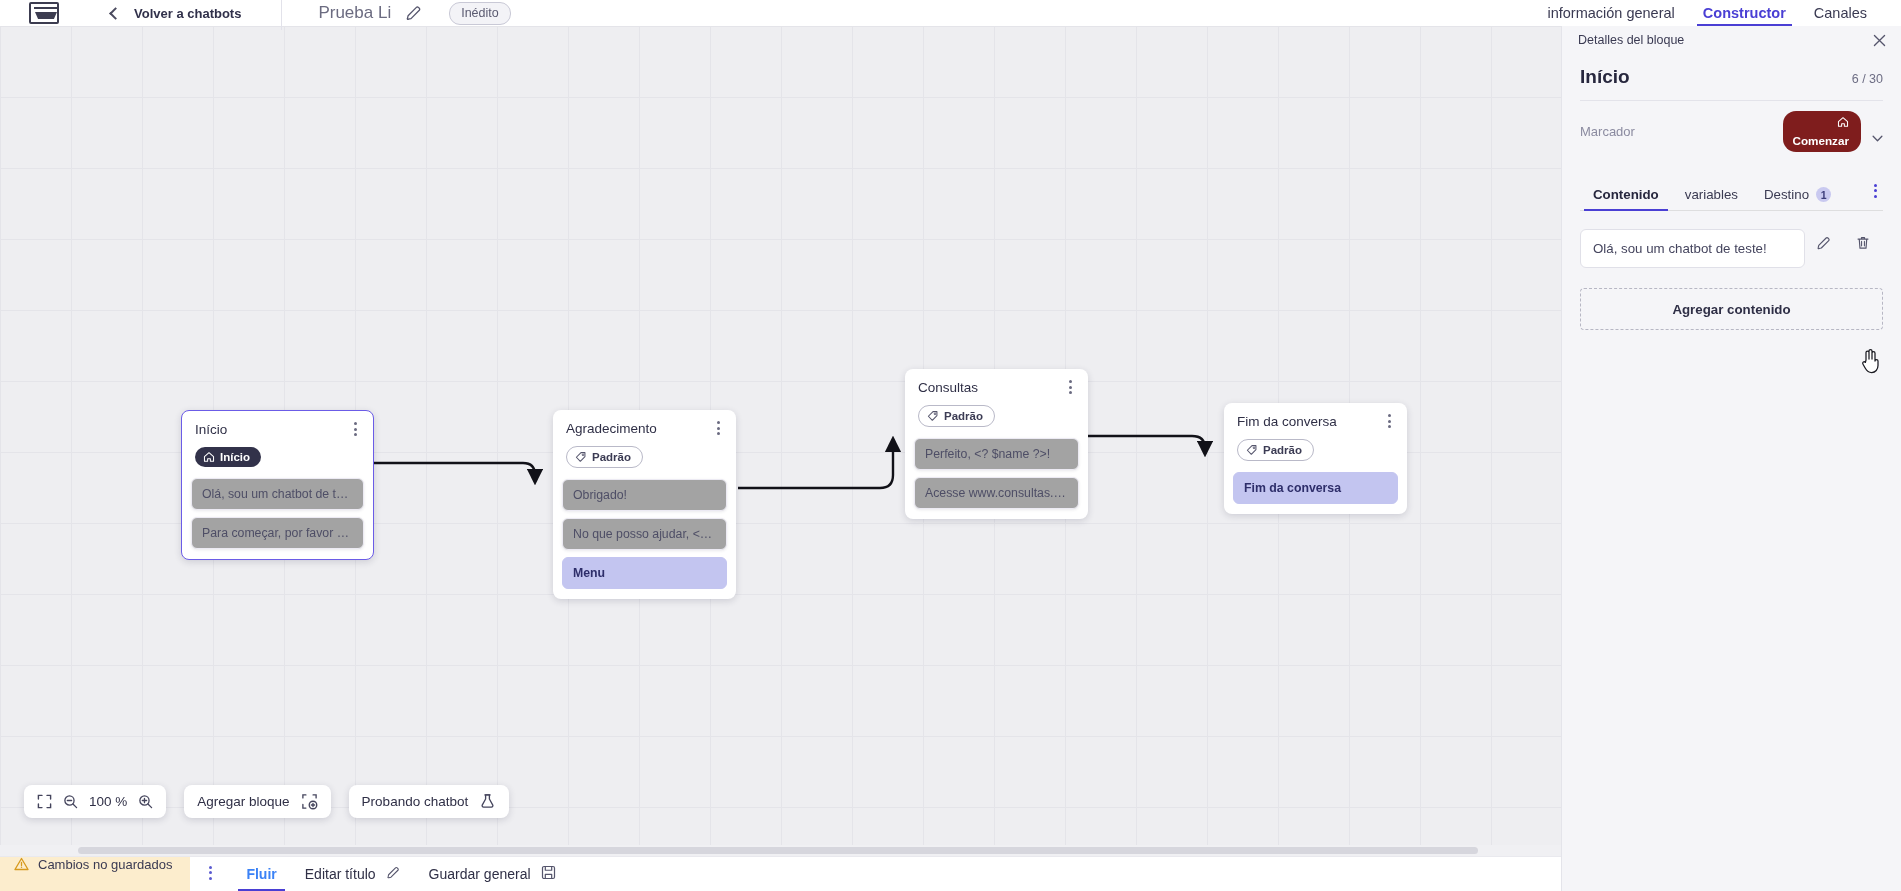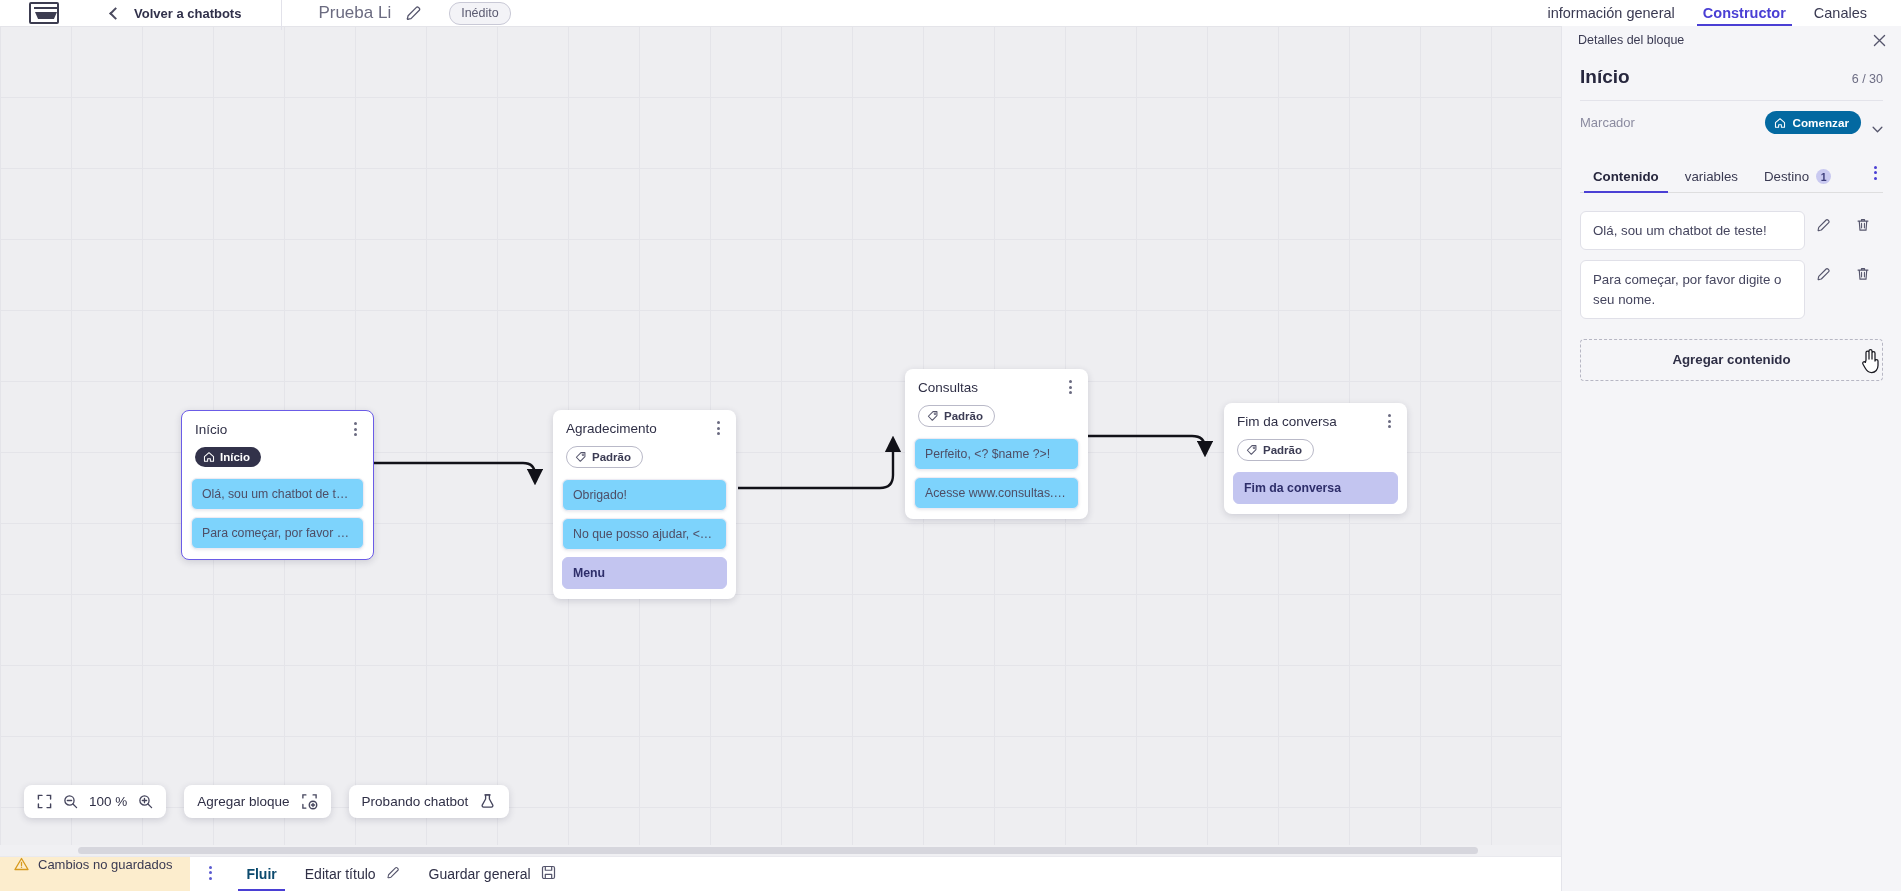--- a/index.html
+++ b/index.html
@@ -105,21 +105,21 @@
     display: inline-flex; align-items: flex-end; gap: 5px;
     font-size: 11.5px; font-weight: 700; border-radius: 12px;
     padding: 4px 11px 4px 8px; white-space: nowrap;
   }
   .tag.start { background: #32324a; color: #ffffff; }
   .tag.default { background: #ffffff; color: #3c3c54; border: 1px solid #b9b9c8; }
   .tag svg { display:block; }
 
   .node-body { padding: 0 9px 10px; display:flex; flex-direction:column; gap: 7px; }
   .msg {
-    background: #7dd3fc; border: 1px solid #eceaf3; border-radius: 6px;
+    background: #a3a3a3; border: 1px solid #eceaf3; border-radius: 6px;
     padding: 8px 10px; font-size: 12.3px; color: #4e4e66;
     white-space: nowrap; overflow: hidden; text-overflow: ellipsis;
     box-shadow: 0 1px 3px rgba(40,40,70,.10);
   }
   .msg.accent {
     background: #c3c5f0; border-color: #c3c5f0; color: #2e2e6a; font-weight: 700;
     box-shadow: none;
   }
 
   
@@ -152,21 +152,21 @@
     background: #fcedcd; height: 35px; display:flex; align-items:flex-start; gap: 9px;
     padding: 0 18px 0 14px; font-size: 13px; color: #3a3a52; white-space:nowrap;
   }
   .warn-tri { width: 15px; height: 14px; flex:none; }
   .bb-kebab { width: 16px; margin-left: 12px; cursor:pointer; }
   .bb-kebab i { display:block; width:3px; height:3px; border-radius:50%; background:#5a5ad0; margin:0 auto 2.5px; }
   .bb-item {
     font-size: 14px; color: #2f2f46; margin-left: 28px; display:flex; align-items:center; gap:10px;
     height: 35px; cursor:pointer; white-space:nowrap;
   }
-  .bb-item.active { color: #0c4a6e; font-weight: 700; position: relative; }
+  .bb-item.active { color: #3b82f6; font-weight: 700; position: relative; }
   .bb-item.active::after {
     content:""; position:absolute; left:-8px; right:-8px; bottom:0; height:2.5px; background:#4a3fd4;
   }
 
   
   .panel {
     position: absolute; right: 0; top: 26px; width: 340px; height: 865px;
     background: #f5f5f8; border-left: 1px solid #e4e4ea;
     display: flex; flex-direction: column;
   }
@@ -184,23 +184,23 @@
   }
   .panel-title { font-size: 19px; font-weight: 700; color: #27273e; }
   .panel-count { font-size: 12.5px; color: #6d6d84; }
   .marcador-row {
     display:flex; align-items:center; justify-content: space-between;
     padding: 10px 0 12px;
   }
   .marcador-label { font-size: 13px; color: #8b8ba0; }
   .marcador-right { display:flex; align-items:center; gap: 11px; }
   .pill-start {
-    background: #0369a1; color:#fff; border-radius: 13px;
+    background: #7f1d1d; color:#fff; border-radius: 13px;
     font-size: 11.7px; font-weight: 700; padding: 5px 12px 5px 9px;
-    display:flex; align-items:flex-end; gap:6px; white-space:nowrap; cursor:pointer;
+    display:flex; align-items:flex-end; gap:6px; white-space:nowrap; cursor:pointer;flex-direction:column;
   }
   .chev-down { width: 11px; height: 7px; cursor:pointer; }
 
   .panel-tabs {
     display:flex; align-items:flex-end; gap: 0;
     border-bottom: 1px solid #dededf; position: relative;
   }
   .ptab {
     font-size: 13.3px; color: #3a3a52; padding: 7px 13px 8px; cursor: pointer;
     white-space: nowrap; display:flex; align-items:center; gap: 7px;
@@ -513,34 +513,20 @@
               <path d="M2.5 14.3l.6-2.6L11.4 3.4a1.4 1.4 0 0 1 2 0l.9.9a1.4 1.4 0 0 1 0 2l-8.3 8.3-2.6.6a.45.45 0 0 1-.9-.9z" fill="none" stroke="#55556c" stroke-width="1.3" stroke-linejoin="round"></path>
             </svg>
         </div>
         <div class="row-ic trash">
           <svg width="16" height="16" viewBox="0 0 18 18">
               <path d="M3.4 4.6h11.2M7.3 4.6V2.9h3.4v1.7M4.8 4.6l.8 10.2h6.8l.8-10.2" fill="none" stroke="#55556c" stroke-width="1.3" stroke-linecap="round" stroke-linejoin="round"></path>
               <path d="M7.4 7.2v5M10.6 7.2v5" stroke="#55556c" stroke-width="1.2" stroke-linecap="round"></path>
             </svg>
         </div>
       </div>
-      <div class="content-row">
-        <div class="content-box">Para começar, por favor digite o seu nome.</div>
-        <div class="row-ic">
-          <svg width="16" height="16" viewBox="0 0 18 18">
-              <path d="M2.5 14.3l.6-2.6L11.4 3.4a1.4 1.4 0 0 1 2 0l.9.9a1.4 1.4 0 0 1 0 2l-8.3 8.3-2.6.6a.45.45 0 0 1-.9-.9z" fill="none" stroke="#55556c" stroke-width="1.3" stroke-linejoin="round"></path>
-            </svg>
-        </div>
-        <div class="row-ic trash">
-          <svg width="16" height="16" viewBox="0 0 18 18">
-              <path d="M3.4 4.6h11.2M7.3 4.6V2.9h3.4v1.7M4.8 4.6l.8 10.2h6.8l.8-10.2" fill="none" stroke="#55556c" stroke-width="1.3" stroke-linecap="round" stroke-linejoin="round"></path>
-              <path d="M7.4 7.2v5M10.6 7.2v5" stroke="#55556c" stroke-width="1.2" stroke-linecap="round"></path>
-            </svg>
-        </div>
-      </div>
     </div>
 
     <div class="add-content">Agregar contenido</div>
 
     <div class="hand-cursor">
       <svg width="22" height="26" viewBox="0 0 22 26">
         <path d="M7 12V4.6a1.5 1.5 0 0 1 3 0V11V3a1.5 1.5 0 0 1 3 0v8V5.2a1.5 1.5 0 0 1 3 0V13a1.5 1.5 0 0 1 3 0v4.5c0 4-2.6 7-6.3 7-3.4 0-4.9-1.6-6.4-4.2L4 16.2a1.5 1.5 0 0 1 2.4-1.8z" fill="#ffffff" stroke="#1b1b22" stroke-width="1.25" stroke-linejoin="round"></path>
       </svg>
     </div>
   </div>

